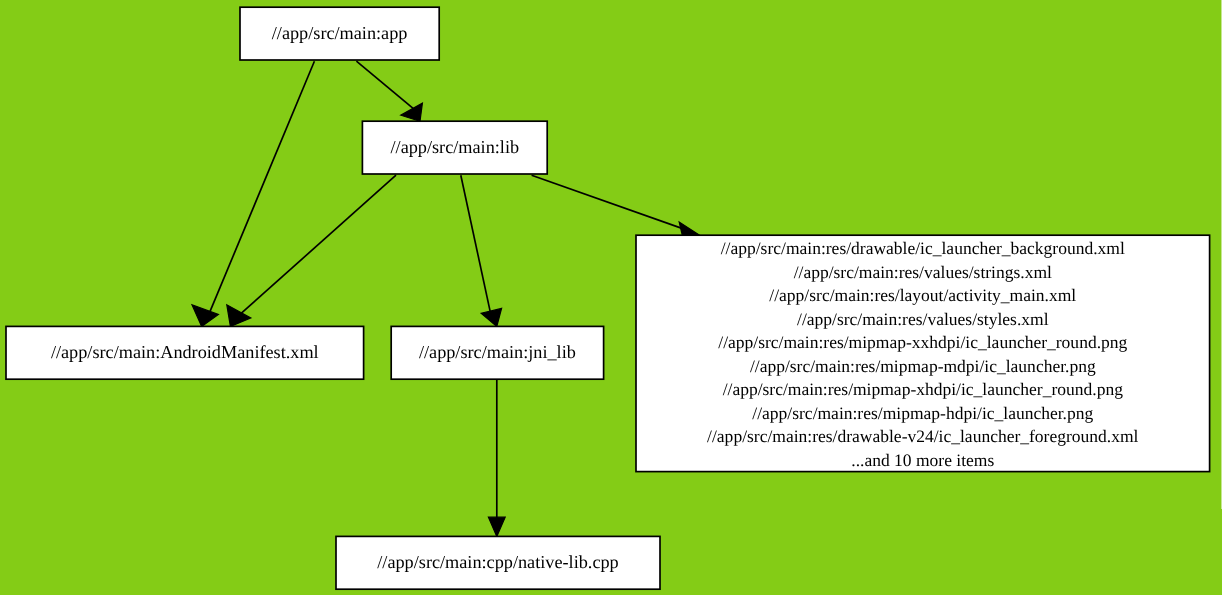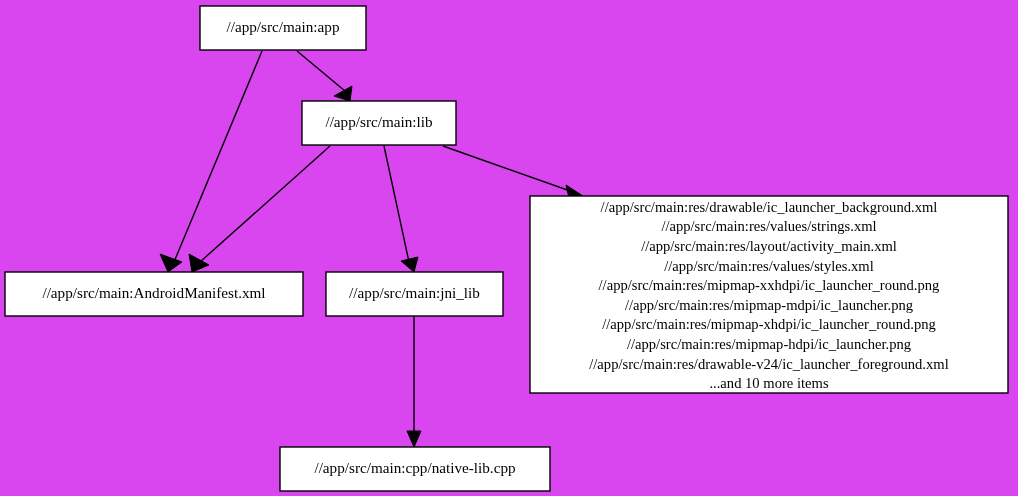--- a/index.html
+++ b/index.html
@@ -4,21 +4,21 @@
 <style>
   html, body {
     margin: 0;
     padding: 0;
     background: #ffffff;
   }
   #graph-canvas {
     position: relative;
     width: 1018px;
     height: 496px;
-    background: #d946ef;
+    background: #84cc16;
     overflow: hidden;
     font-family: "Liberation Serif", "DejaVu Serif", serif;
   }
   svg.graph-svg {
     position: absolute;
     top: 0;
     left: 0;
     width: 1018px;
     height: 496px;
     display: block;

